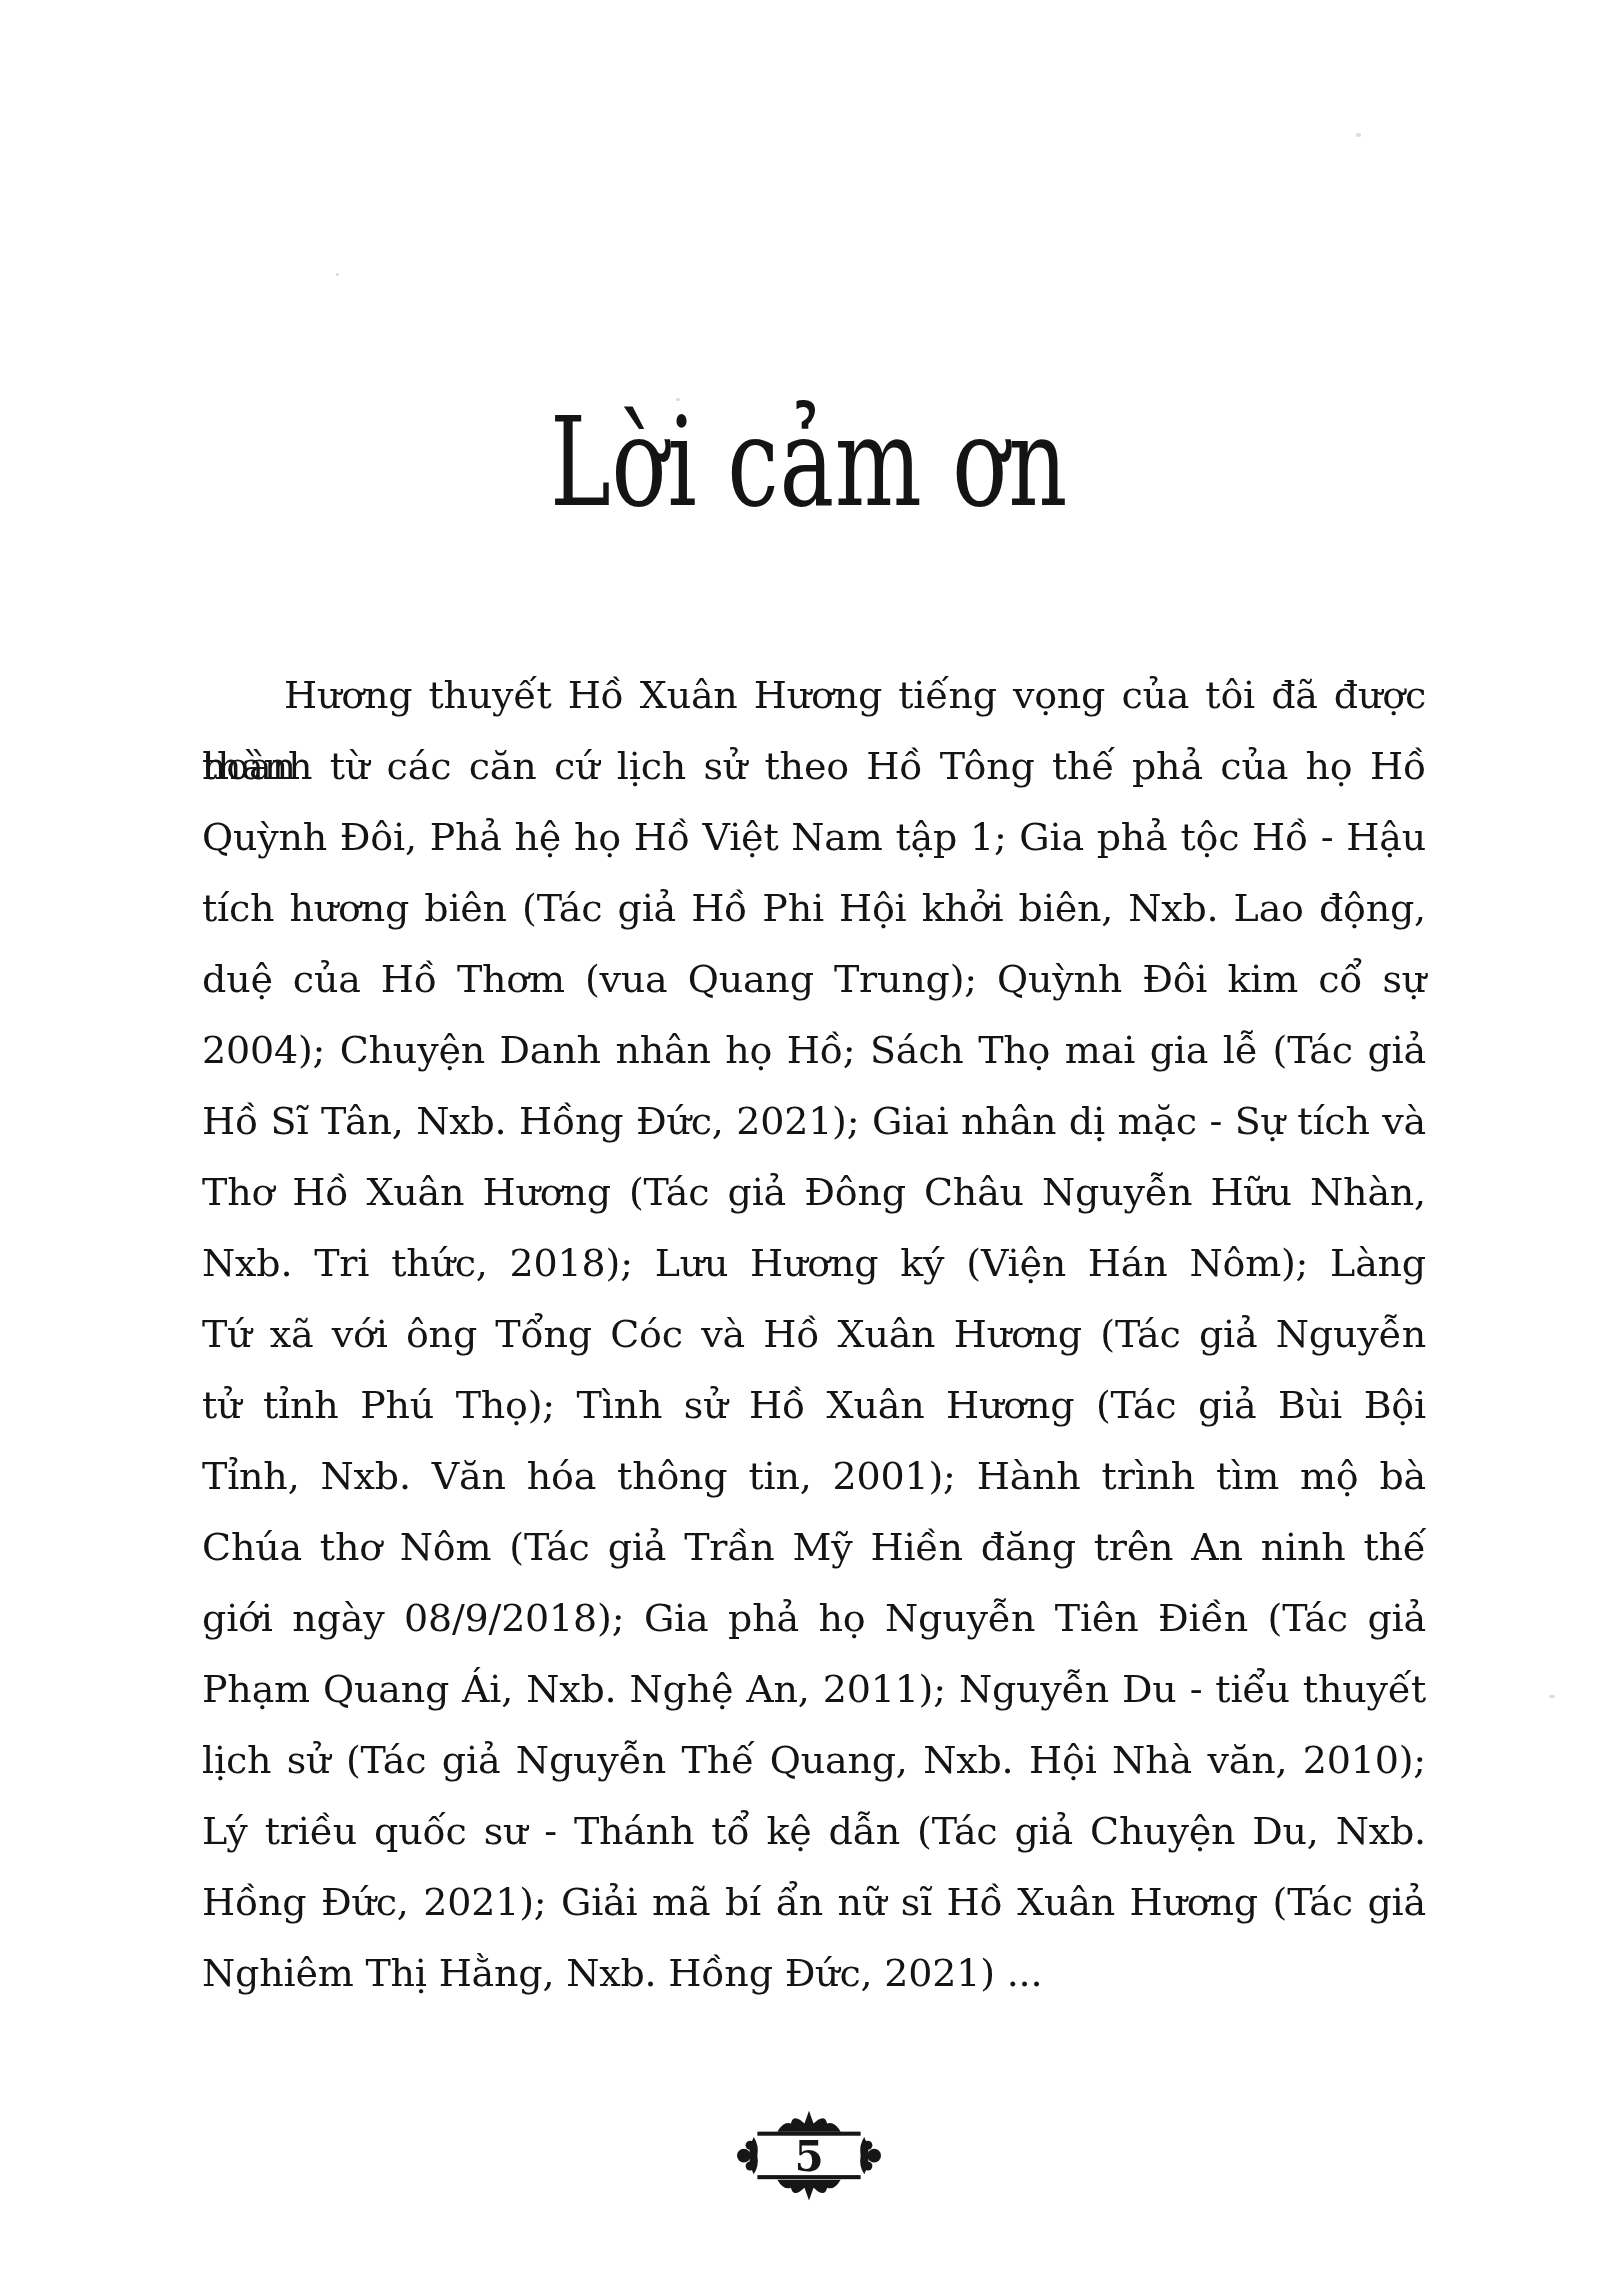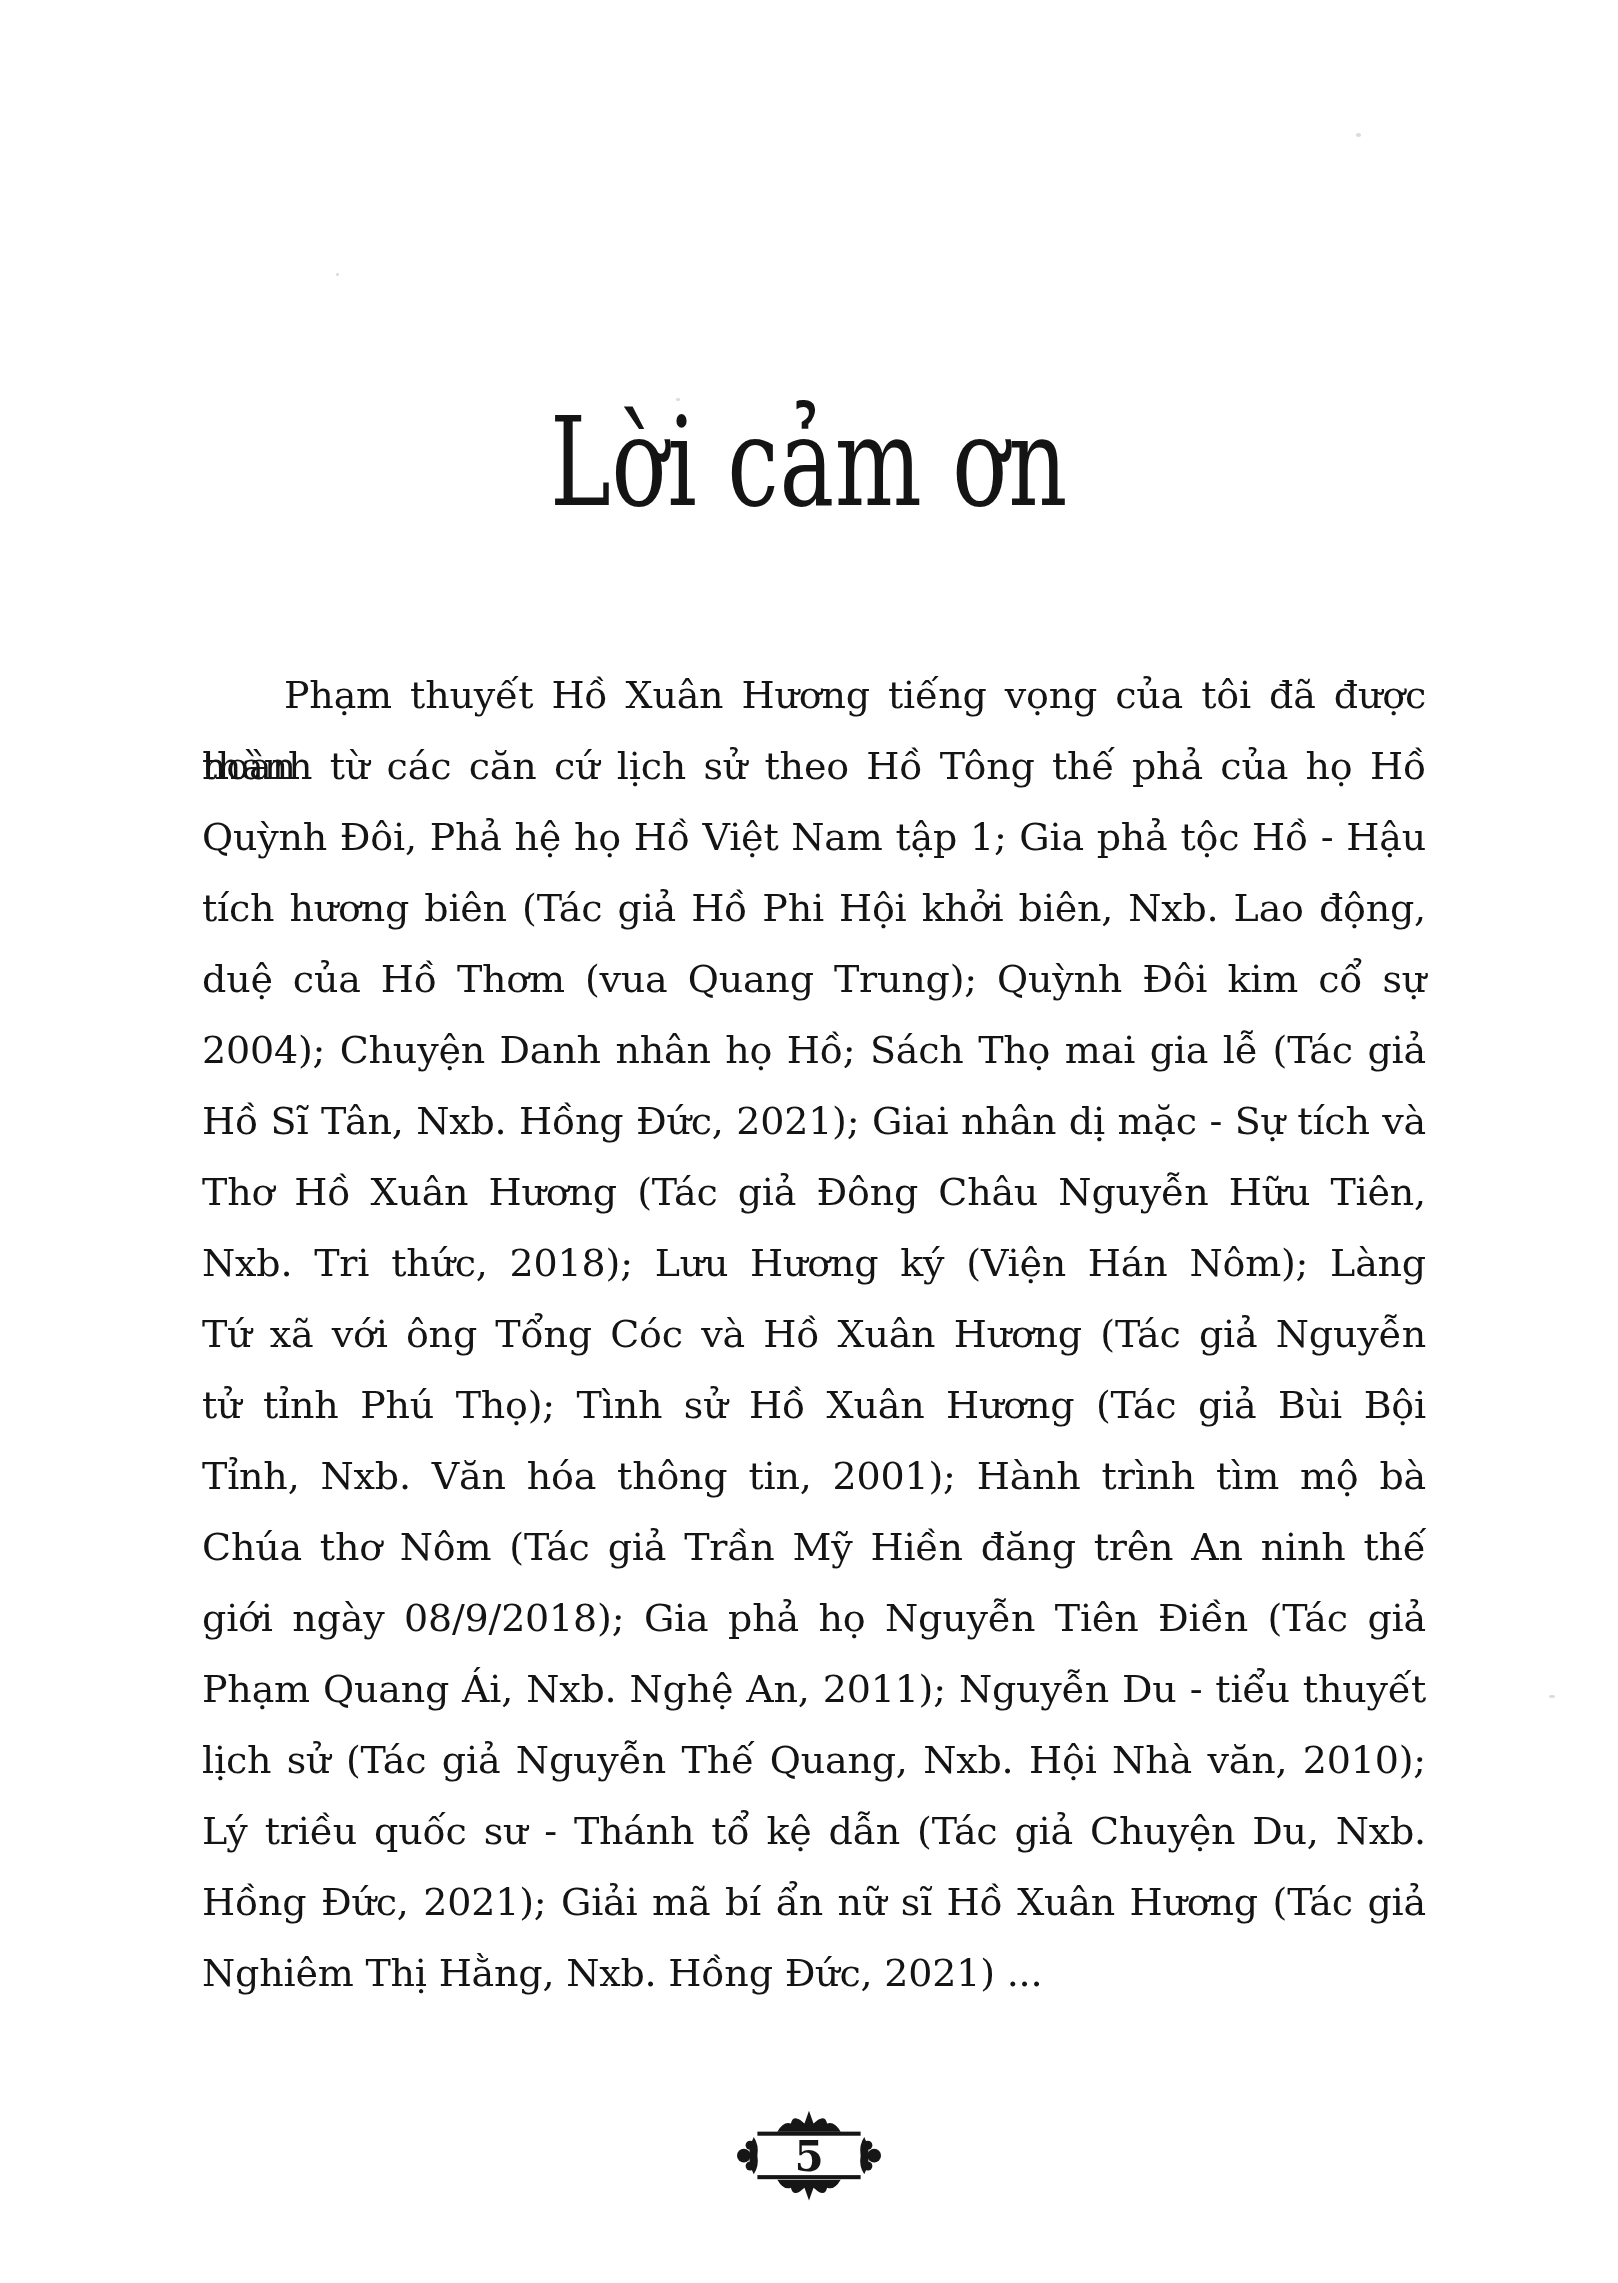--- a/index.html
+++ b/index.html
@@ -80,28 +80,28 @@
   }
 </style>
 </head>
 <body>
 
 <div class="title-wrap">
   <span class="page-title">Lời cảm ơn</span>
 </div>
 
 <div class="body-text">
-    <div class="line first"><span>Phạm thuyết </span><span class="it">Hồ Xuân Hương tiếng vọng </span><span>của tôi đã được hoàn</span></div>
+    <div class="line first"><span>Hương thuyết </span><span class="it">Hồ Xuân Hương tiếng vọng </span><span>của tôi đã được hoàn</span></div>
     <div class="line"><span>thành từ các căn cứ lịch sử theo </span><span class="it">Hồ Tông thế phả </span><span>của họ Hồ</span></div>
     <div class="line"><span>Quỳnh Đôi, </span><span class="it">Phả hệ họ Hồ Việt Nam tập 1; Gia phả tộc Hồ - Hậu</span></div>
     <div class="line"><span class="it">tích hương biên </span><span>(Tác giả Hồ Phi Hội khởi biên, Nxb. Lao động,</span></div>
     <div class="line"><span class="it">duệ </span><span>của Hồ Thơm (vua Quang Trung); </span><span class="it">Quỳnh Đôi kim cổ sự</span></div>
     <div class="line"><span>2004); </span><span class="it">Chuyện Danh nhân họ Hồ</span><span>; Sách </span><span class="it">Thọ mai gia lễ </span><span>(Tác giả</span></div>
     <div class="line"><span>Hồ Sĩ Tân, Nxb. Hồng Đức, 2021); </span><span class="it">Giai nhân dị mặc - Sự tích và</span></div>
-    <div class="line"><span class="it">Thơ Hồ Xuân Hương </span><span>(Tác giả Đông Châu Nguyễn Hữu Tiên,</span></div>
+    <div class="line"><span class="it">Thơ Hồ Xuân Hương </span><span>(Tác giả Đông Châu Nguyễn Hữu Nhàn,</span></div>
     <div class="line"><span>Nxb. Tri thức, 2018); </span><span class="it">Lưu Hương ký </span><span>(Viện Hán Nôm); </span><span class="it">Làng</span></div>
     <div class="line"><span class="it">Tứ xã với ông Tổng Cóc và Hồ Xuân Hương </span><span>(Tác giả Nguyễn</span></div>
     <div class="line"><span>tử tỉnh Phú Thọ); </span><span class="it">Tình sử Hồ Xuân Hương </span><span>(Tác giả Bùi Bội</span></div>
     <div class="line"><span>Tỉnh, Nxb. Văn hóa thông tin, 2001); </span><span class="it">Hành trình tìm mộ bà</span></div>
     <div class="line"><span class="it">Chúa thơ Nôm </span><span>(Tác giả Trần Mỹ Hiền đăng trên An ninh thế</span></div>
     <div class="line"><span>giới ngày 08/9/2018); </span><span class="it">Gia phả họ Nguyễn Tiên Điền </span><span>(Tác giả</span></div>
     <div class="line"><span>Phạm Quang Ái, Nxb. Nghệ An, 2011); </span><span class="it">Nguyễn Du - tiểu thuyết</span></div>
     <div class="line"><span class="it">lịch sử </span><span>(Tác giả Nguyễn Thế Quang, Nxb. Hội Nhà văn, 2010);</span></div>
     <div class="line"><span class="it">Lý triều quốc sư - Thánh tổ kệ dẫn </span><span>(Tác giả Chuyện Du, Nxb.</span></div>
     <div class="line"><span>Hồng Đức, 2021); </span><span class="it">Giải mã bí ẩn nữ sĩ Hồ Xuân Hương </span><span>(Tác giả</span></div>

